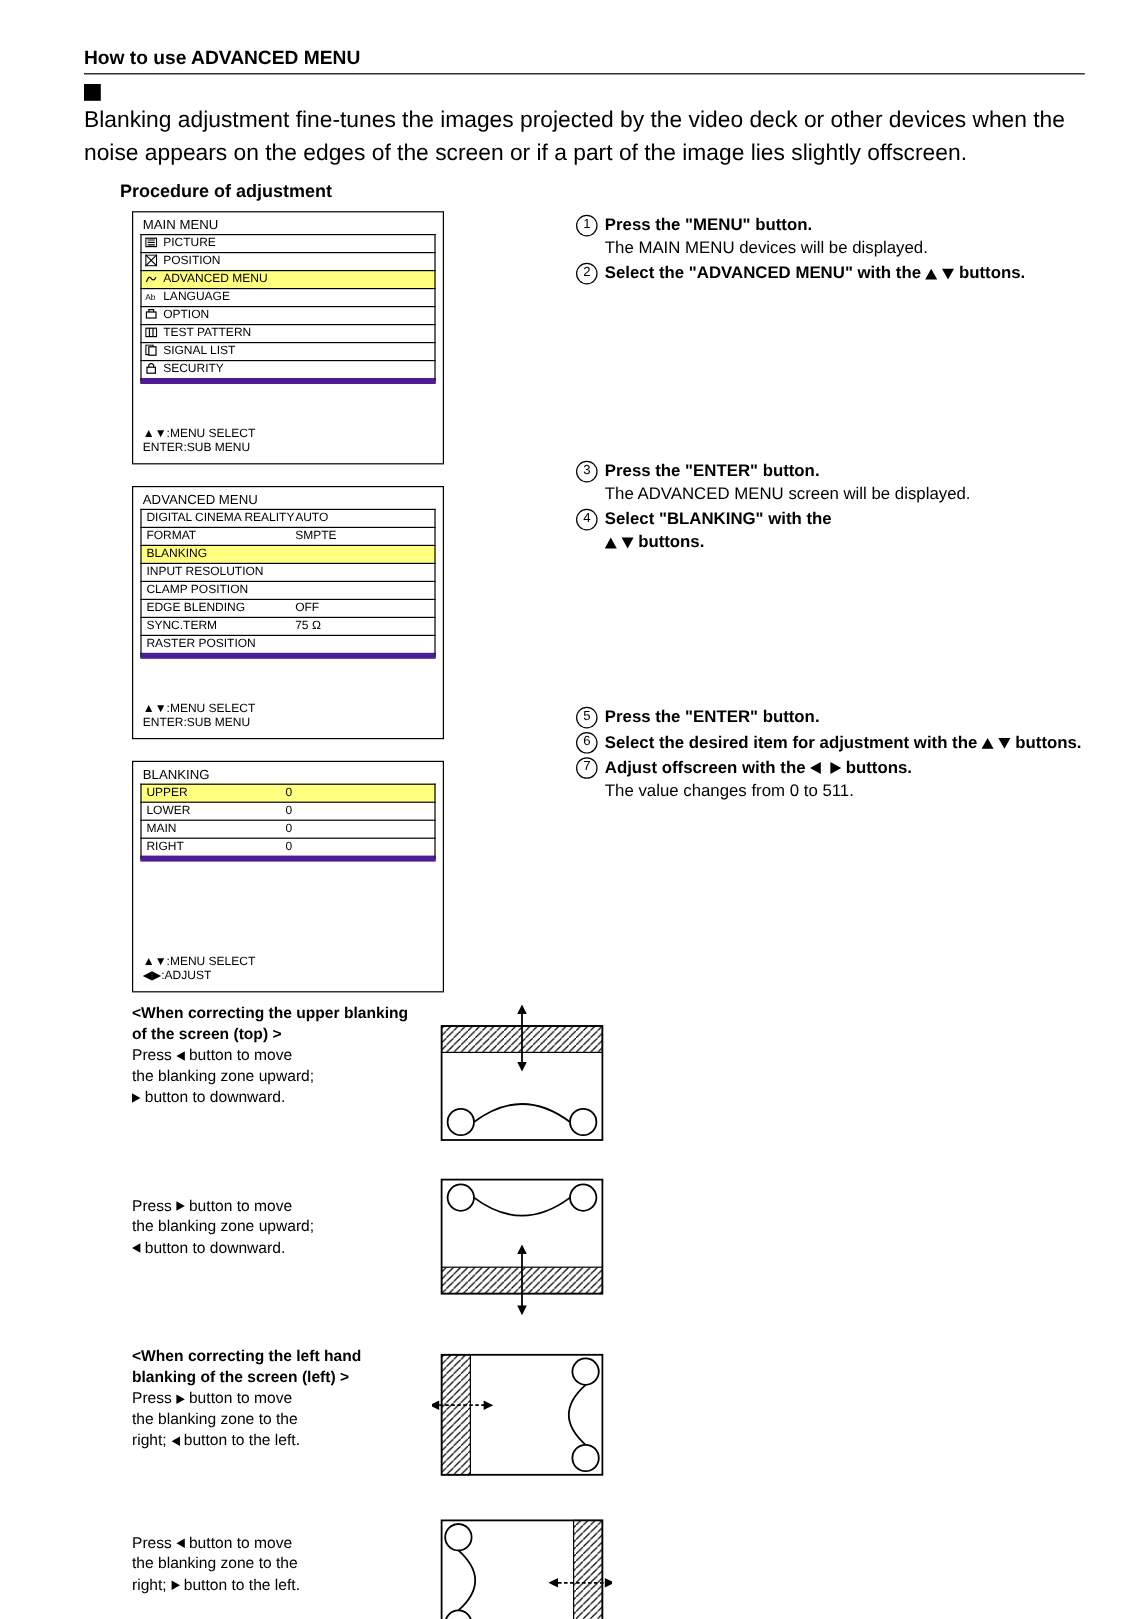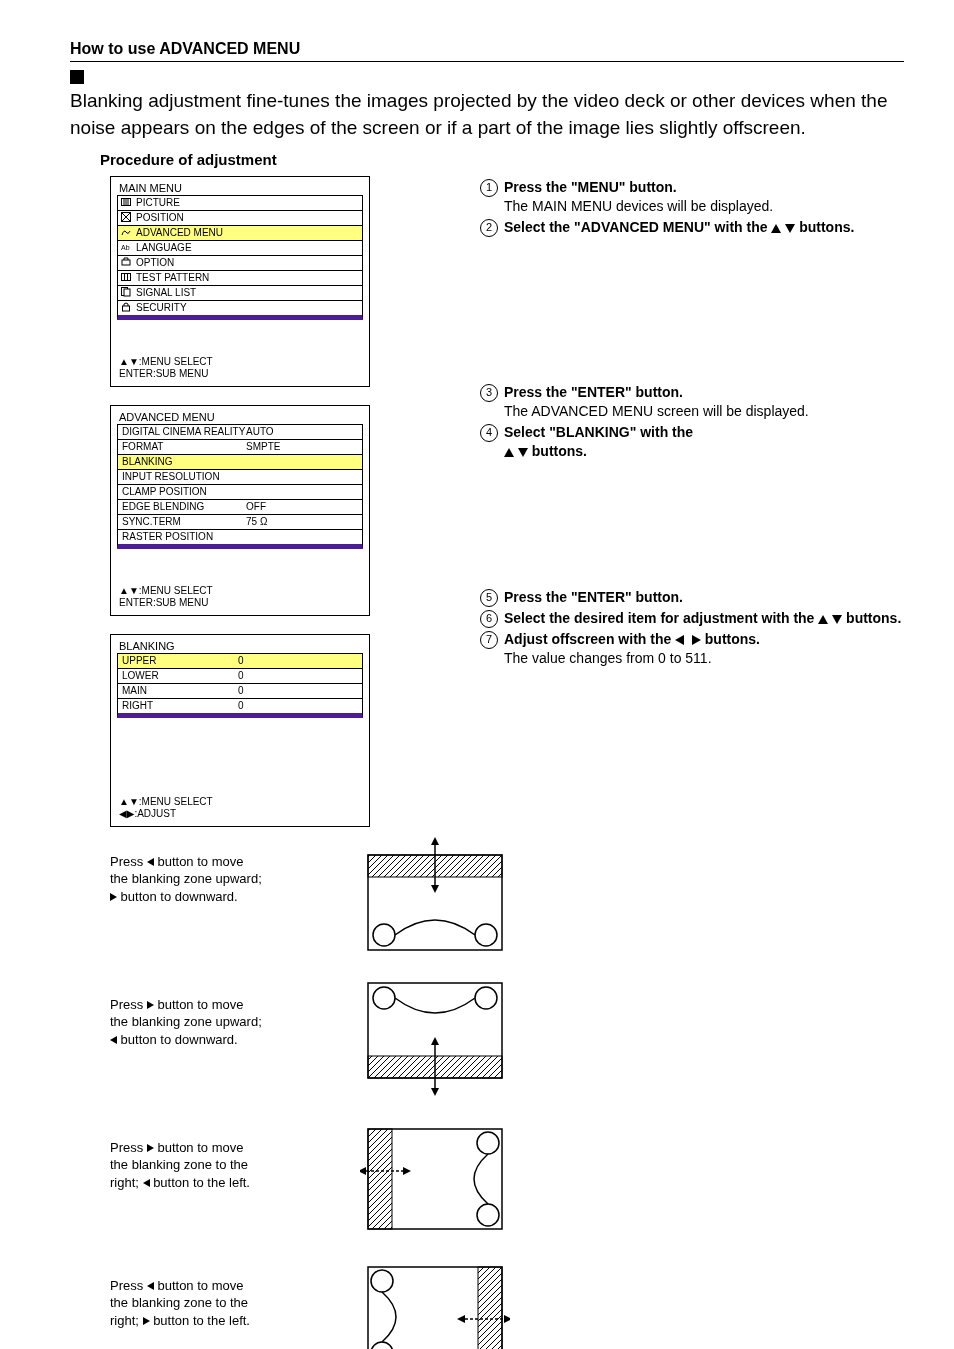--- a/index.html
+++ b/index.html
@@ -343,21 +343,21 @@
       </div>
     </div>
 
   </div>
 </div>
 
 <div class="quadrants">
 
   <div class="quad">
     <div class="quad-text">
-      <br>
+      <b>&lt;When correcting the upper blanking of the screen (top) &gt;</b><br>
       <span>Press </span><span class="tri sm left"></span><span> button to move</span><br>
       <span>the blanking zone upward;</span><br>
       <span class="tri sm right"></span><span> button to downward.</span>
     </div>
     <div class="quad-svg">
       <svg width="150" height="120" viewBox="0 0 150 120">
         <rect x="8" y="20" width="134" height="95" fill="none" stroke="#000" stroke-width="1.5"></rect>
         <defs>
             <pattern id="hatch1" width="6" height="6" patternUnits="userSpaceOnUse">
               <line x1="0" y1="6" x2="6" y2="0" stroke="#000" stroke-width="1"></line>
@@ -395,21 +395,21 @@
         <polygon points="75,118 71,110 79,110" fill="#000"></polygon>
         <circle cx="24" cy="20" r="11" fill="none" stroke="#000" stroke-width="1.5"></circle>
         <circle cx="126" cy="20" r="11" fill="none" stroke="#000" stroke-width="1.5"></circle>
         <path d="M35 20 Q75 50 115 20" fill="none" stroke="#000" stroke-width="1.5"></path>
       </svg>
     </div>
   </div>
 
   <div class="quad">
     <div class="quad-text">
-      <br>
+      <b>&lt;When correcting the left hand blanking of the screen (left) &gt;</b><br>
       <span>Press </span><span class="tri sm right"></span><span> button to move</span><br>
       <span>the blanking zone to the</span><br>
       <span>right; </span><span class="tri sm left"></span><span> button to the left.</span>
     </div>
     <div class="quad-svg">
       <svg width="150" height="115" viewBox="0 0 150 115">
         <rect x="8" y="8" width="134" height="100" fill="none" stroke="#000" stroke-width="1.5"></rect>
         <defs>
             <pattern id="hatch3" width="6" height="6" patternUnits="userSpaceOnUse">
               <line x1="0" y1="6" x2="6" y2="0" stroke="#000" stroke-width="1"></line>

